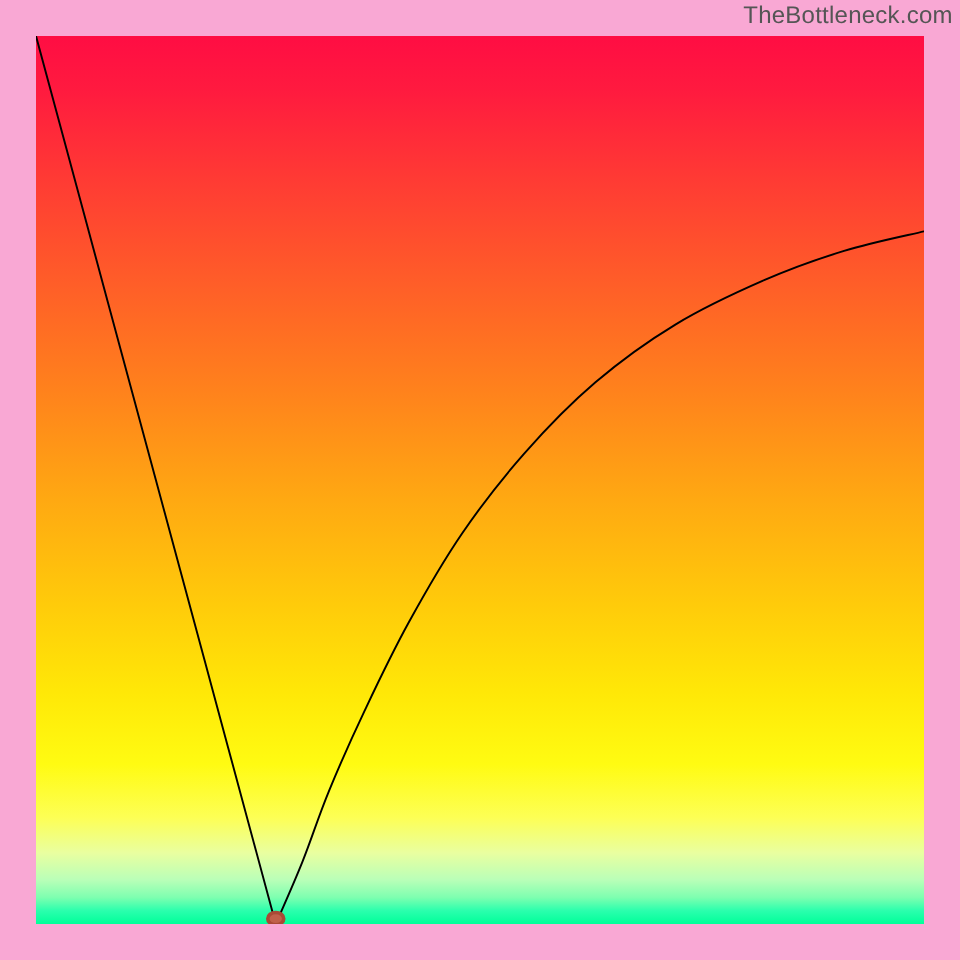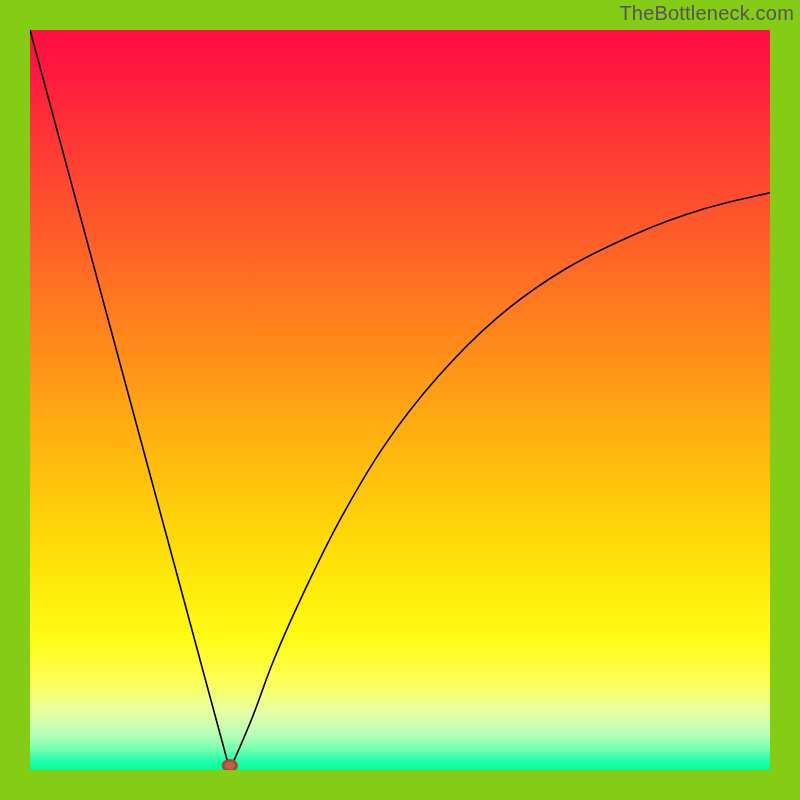--- a/index.html
+++ b/index.html
@@ -8,21 +8,21 @@
     width: 800px;
     height: 800px;
     overflow: hidden;
     background: #000;
     font-family: Arial, Helvetica, sans-serif;
   }
   .frame {
     position: relative;
     width: 800px;
     height: 800px;
-    background: #84cc16;
+    background: #f9a8d4;
   }
   .watermark {
     position: absolute;
     top: 2px;
     right: 6px;
     color: #555;
     font-size: 20px;
     font-weight: 500;
     letter-spacing: 0.2px;
     z-index: 10;

